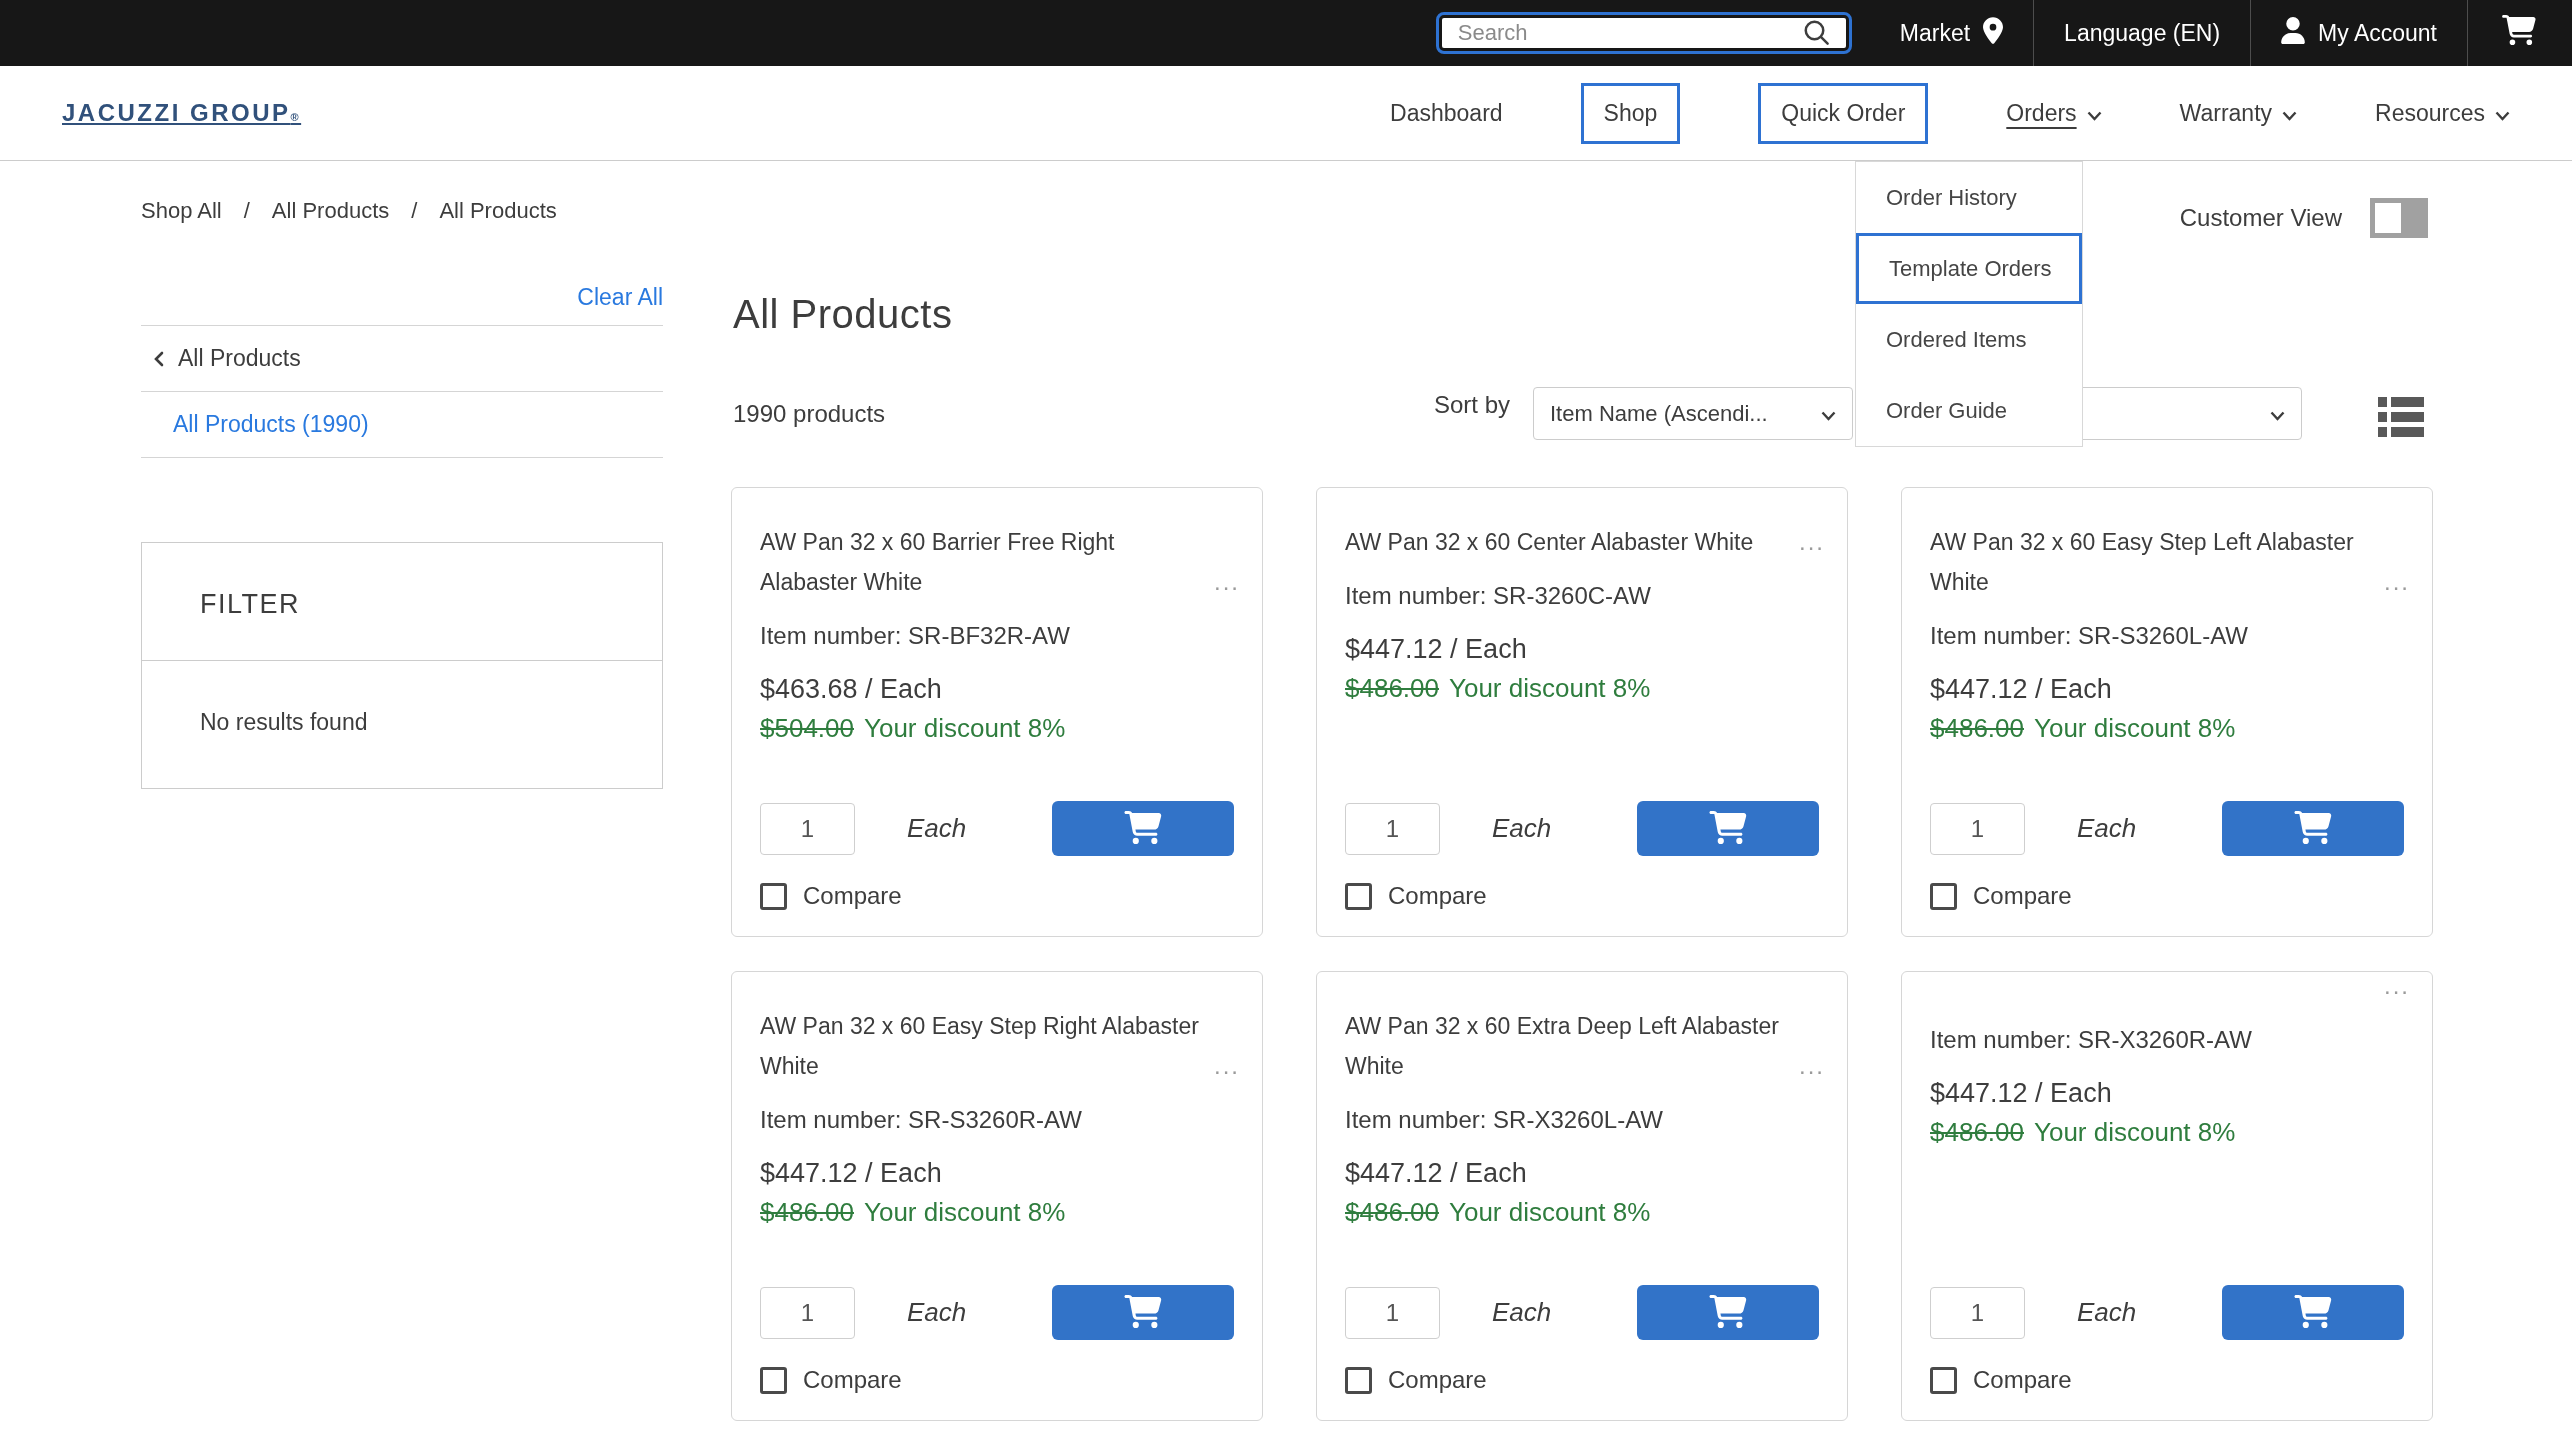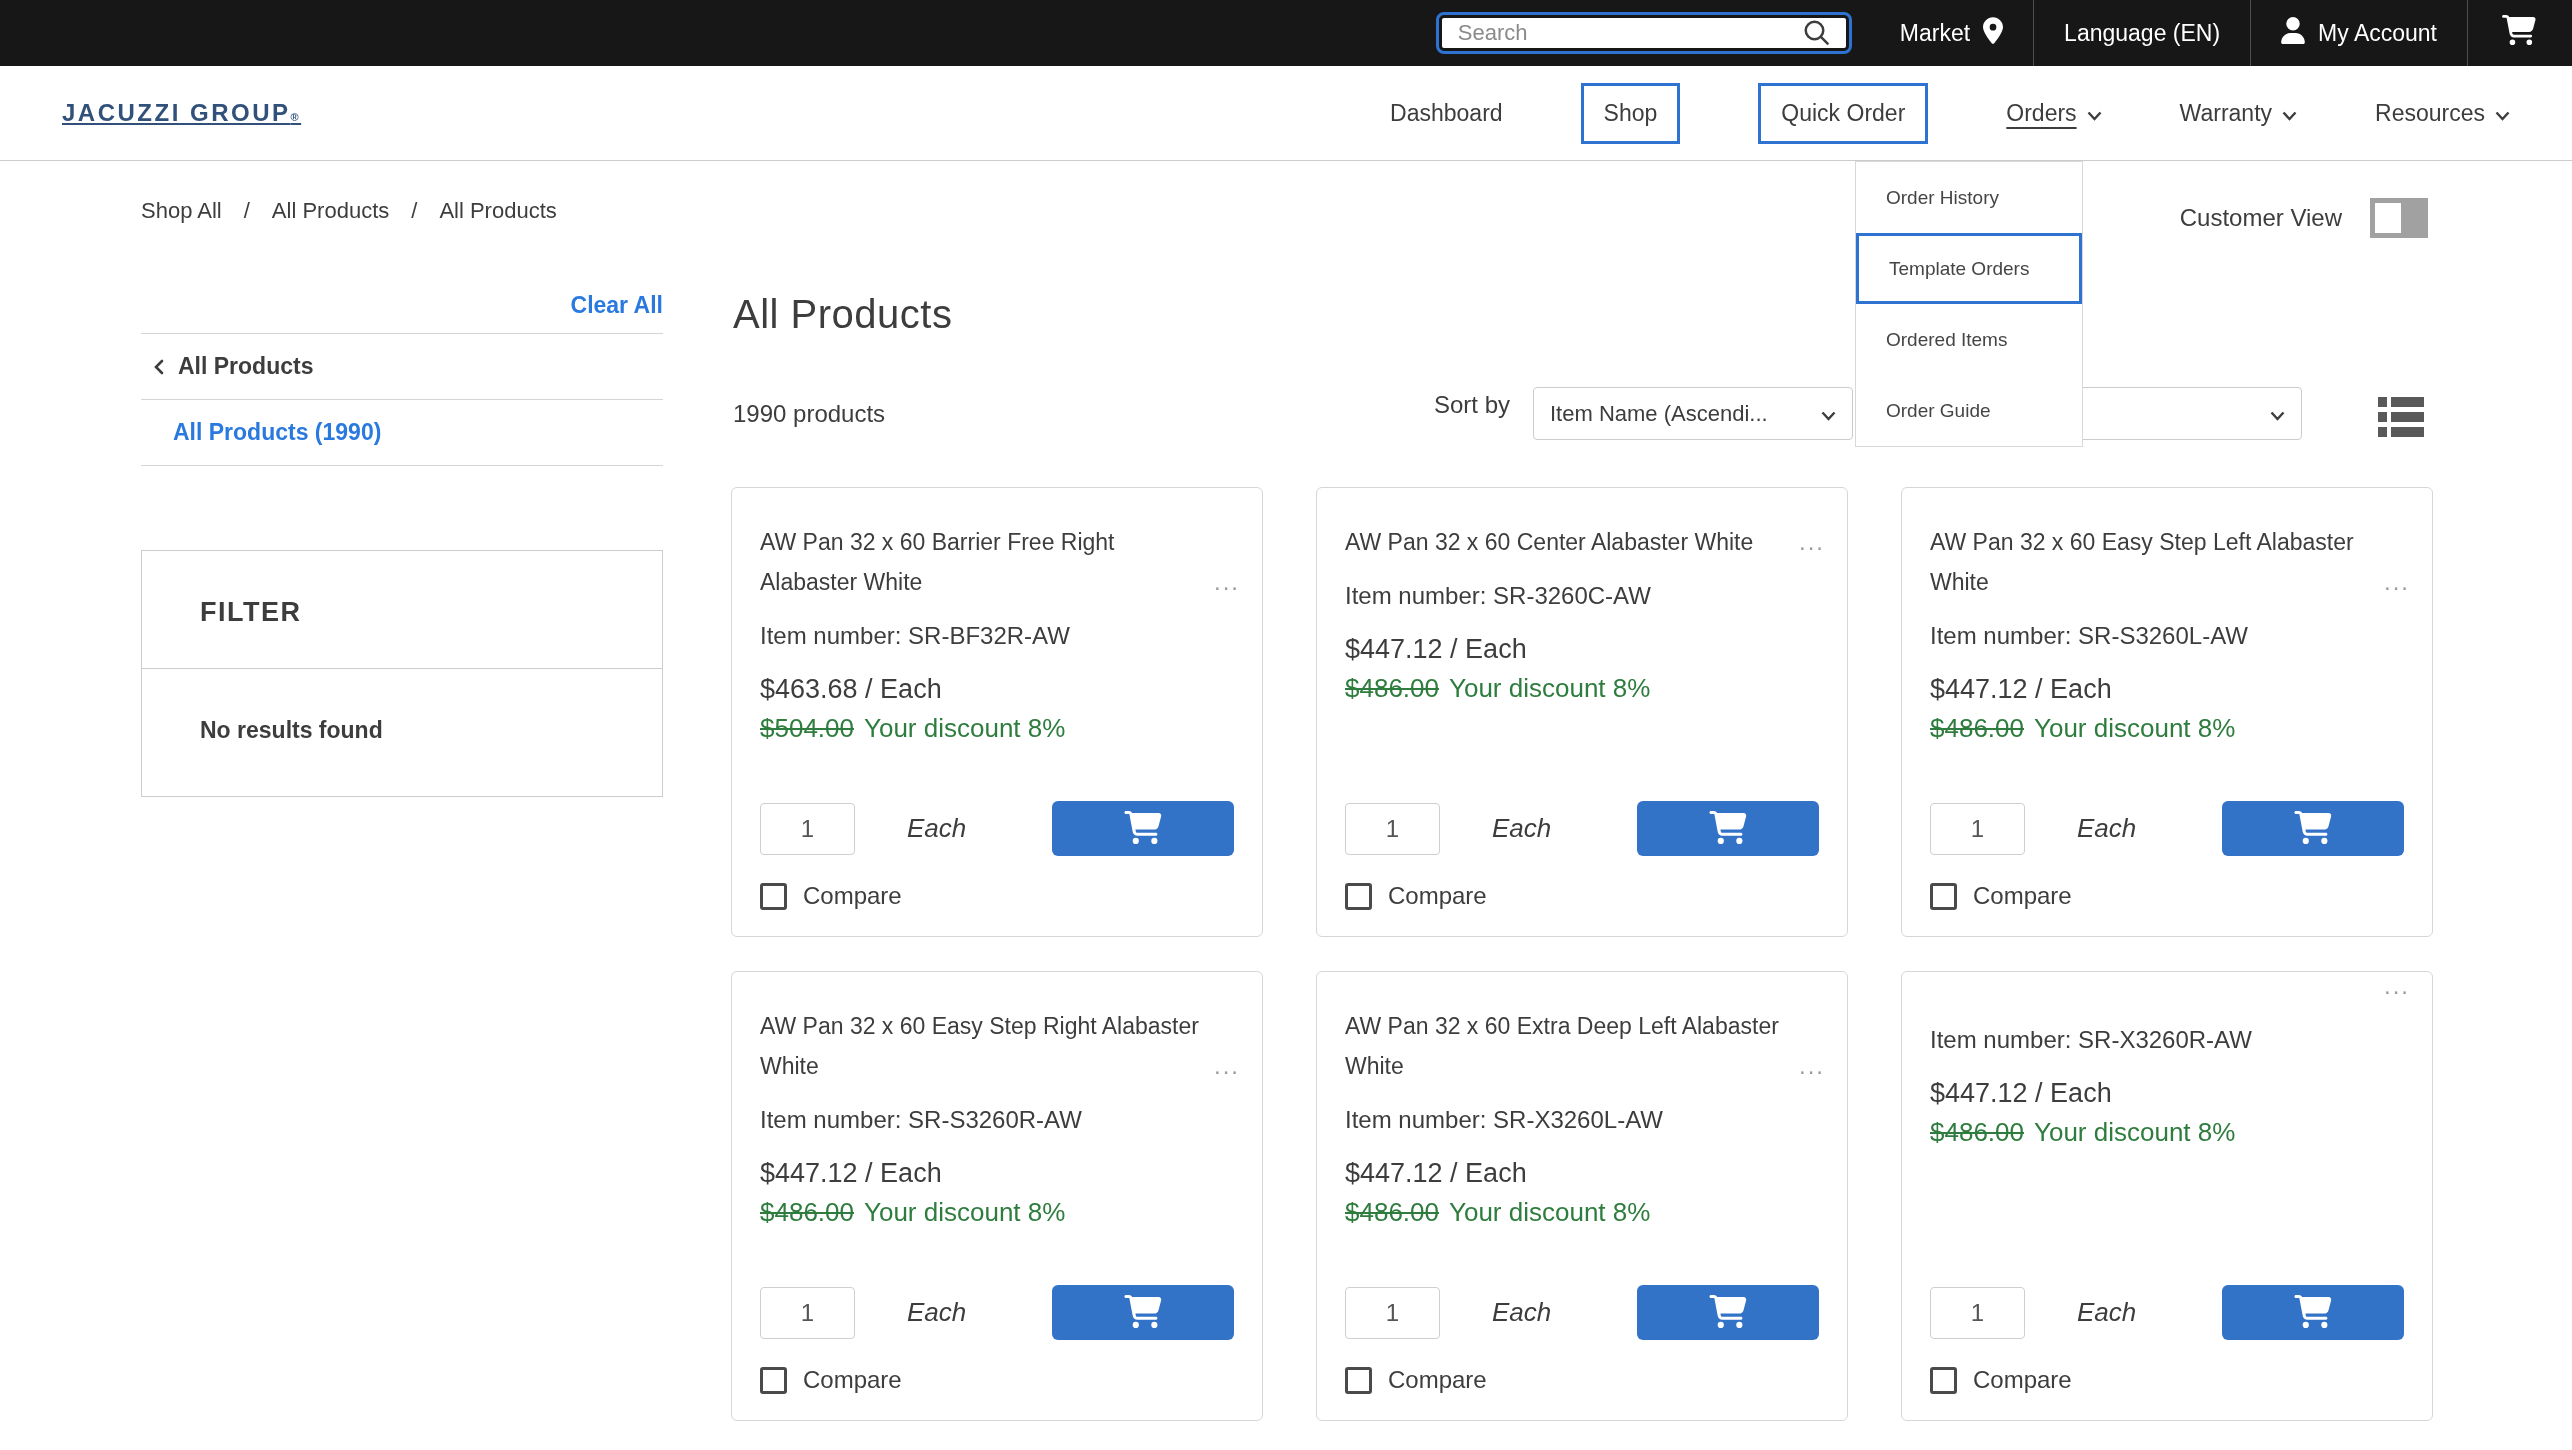--- a/index.html
+++ b/index.html
@@ -28,34 +28,34 @@
   .nav { position: absolute; right: 62px; top: 0; height: 100%; display: flex; align-items: center;
     gap: 78px; font-size: 23px; color: #3d3d3d; }
   .nav-item { display: flex; align-items: center; gap: 10px; cursor: pointer; white-space: nowrap; }
   .nav-box { border: 3px solid #2e72d2; padding: 14px 20px; }
   .nav-item.active .nav-label { text-decoration: underline; text-underline-offset: 6px; }
 
   
   .orders-menu { position: absolute; left: 1855px; top: 161px; width: 228px; background: #fff;
     border: 1px solid #d8d8d8; z-index: 40; }
   .orders-menu .mi { height: 71px; display: flex; align-items: center; padding-left: 30px;
-    font-size: 19px; color: #454545; cursor: pointer; }
+    font-size: 22px; color: #454545; cursor: pointer; }
   .orders-menu .mi.highlighted { border: 3px solid #2e72d2; }
 
   
   .breadcrumb { position: absolute; left: 141px; top: 198px; font-size: 22px; display: flex; align-items: center; }
   .bc-item { cursor: pointer; }
   .bc-item + .bc-item::before { content: "/"; color: #3d3d3d; padding: 0 22px; cursor: default; }
   .customer-view { position: absolute; right: 144px; top: 198px; display: flex; align-items: center;
     gap: 28px; font-size: 24px; }
   .toggle { width: 58px; height: 40px; background: #a1a1a1; position: relative; cursor: pointer; }
   .toggle .knob { position: absolute; left: 5px; top: 5px; width: 26px; height: 30px; background: #fff; }
 
   
-  .sidebar { position: absolute; left: 141px; top: 292px; width: 522px; font-weight: bold; }
+  .sidebar { position: absolute; left: 141px; top: 284px; width: 522px; }
   .clear-row { text-align: right; padding-bottom: 14px; border-bottom: 1px solid #d5d5d5; }
   .link { color: #2979df; cursor: pointer; font-size: 23px; }
   .side-row { height: 66px; display: flex; align-items: center; border-bottom: 1px solid #d5d5d5;
     font-size: 23px; cursor: pointer; }
   .side-row .chev-left { margin: 0 14px 0 12px; display: flex; }
   .side-row.cat { padding-left: 32px; }
   .filter-box { margin-top: 84px; border: 1px solid #ccc; }
   .filter-head { padding: 46px 0 40px 58px; border-bottom: 1px solid #ccc; font-size: 27px;
     letter-spacing: 1.5px; color: #3d3d3d; }
   .filter-body { padding: 48px 0 52px 58px; font-size: 23px; }

